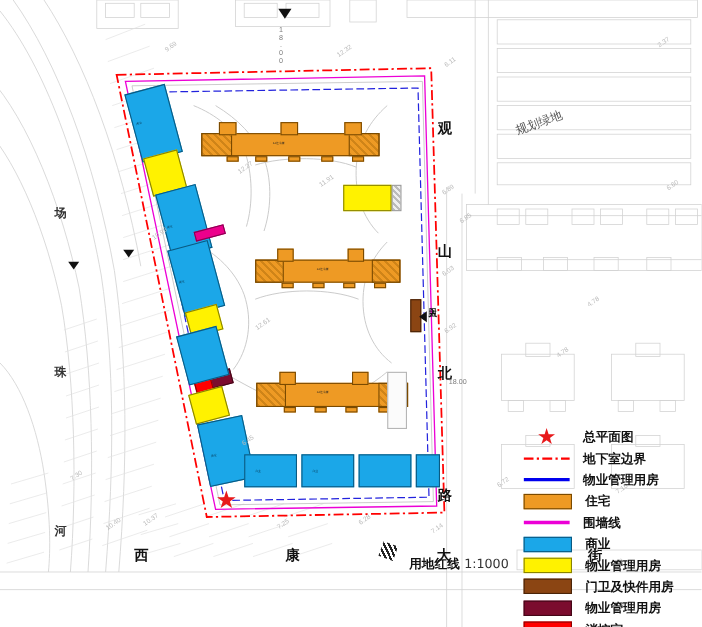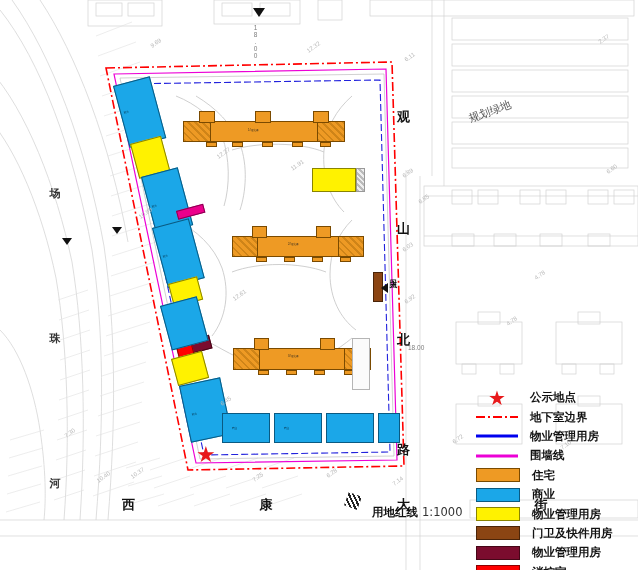--- a/index.html
+++ b/index.html
@@ -324,21 +324,21 @@
   <div class="elev" style="left:556px;top:510px;transform:rotate(-35deg);">3.39</div>
   <div class="elev" style="left:598px;top:36px;transform:rotate(-35deg);">2.37</div>
   <div class="elev" style="left:560px;top:442px;transform:rotate(-35deg);">7.10</div>
 
   <div id="legend">
 
     <div class="lg-row">
       <div class="lg-sw" style="display:flex;align-items:center;justify-content:center;">
         <span class="star" style="font-size:20px;">★</span>
       </div>
-      <div class="lg-tx">公示地点</div>
+      <div class="lg-tx">总平面图</div>
     </div>
 
     <div class="lg-row">
       <div class="lg-sw" style="display:flex;align-items:center;">
         <svg width="42" height="8" viewBox="0 0 42 8">
           <line x1="0" y1="4" x2="42" y2="4" stroke="#FF0000" stroke-width="2" stroke-dasharray="9 3 2 3"></line>
         </svg>
       </div>
       <div class="lg-tx">地下室边界</div>
     </div>
@@ -346,34 +346,34 @@
     <div class="lg-row">
       <div class="lg-sw" style="display:flex;align-items:center;">
         <svg width="42" height="8" viewBox="0 0 42 8">
           <line x1="0" y1="4" x2="42" y2="4" stroke="#0000EE" stroke-width="3"></line>
         </svg>
       </div>
       <div class="lg-tx">物业管理用房</div>
     </div>
 
     <div class="lg-row">
+      <div class="lg-sw sw-orange"></div>
+      <div class="lg-tx">住宅</div>
+    </div>
+
+    <div class="lg-row">
       <div class="lg-sw" style="display:flex;align-items:center;">
         <svg width="42" height="8" viewBox="0 0 42 8">
           <line x1="0" y1="4" x2="42" y2="4" stroke="#EC00D6" stroke-width="3"></line>
         </svg>
       </div>
       <div class="lg-tx">围墙线</div>
     </div>
 
     <div class="lg-row">
-      <div class="lg-sw sw-orange"></div>
-      <div class="lg-tx">住宅</div>
-    </div>
-
-    <div class="lg-row">
       <div class="lg-sw sw-blue"></div>
       <div class="lg-tx">商业</div>
     </div>
 
     <div class="lg-row">
       <div class="lg-sw sw-yellow"></div>
       <div class="lg-tx">物业管理用房</div>
     </div>
 
     <div class="lg-row">

